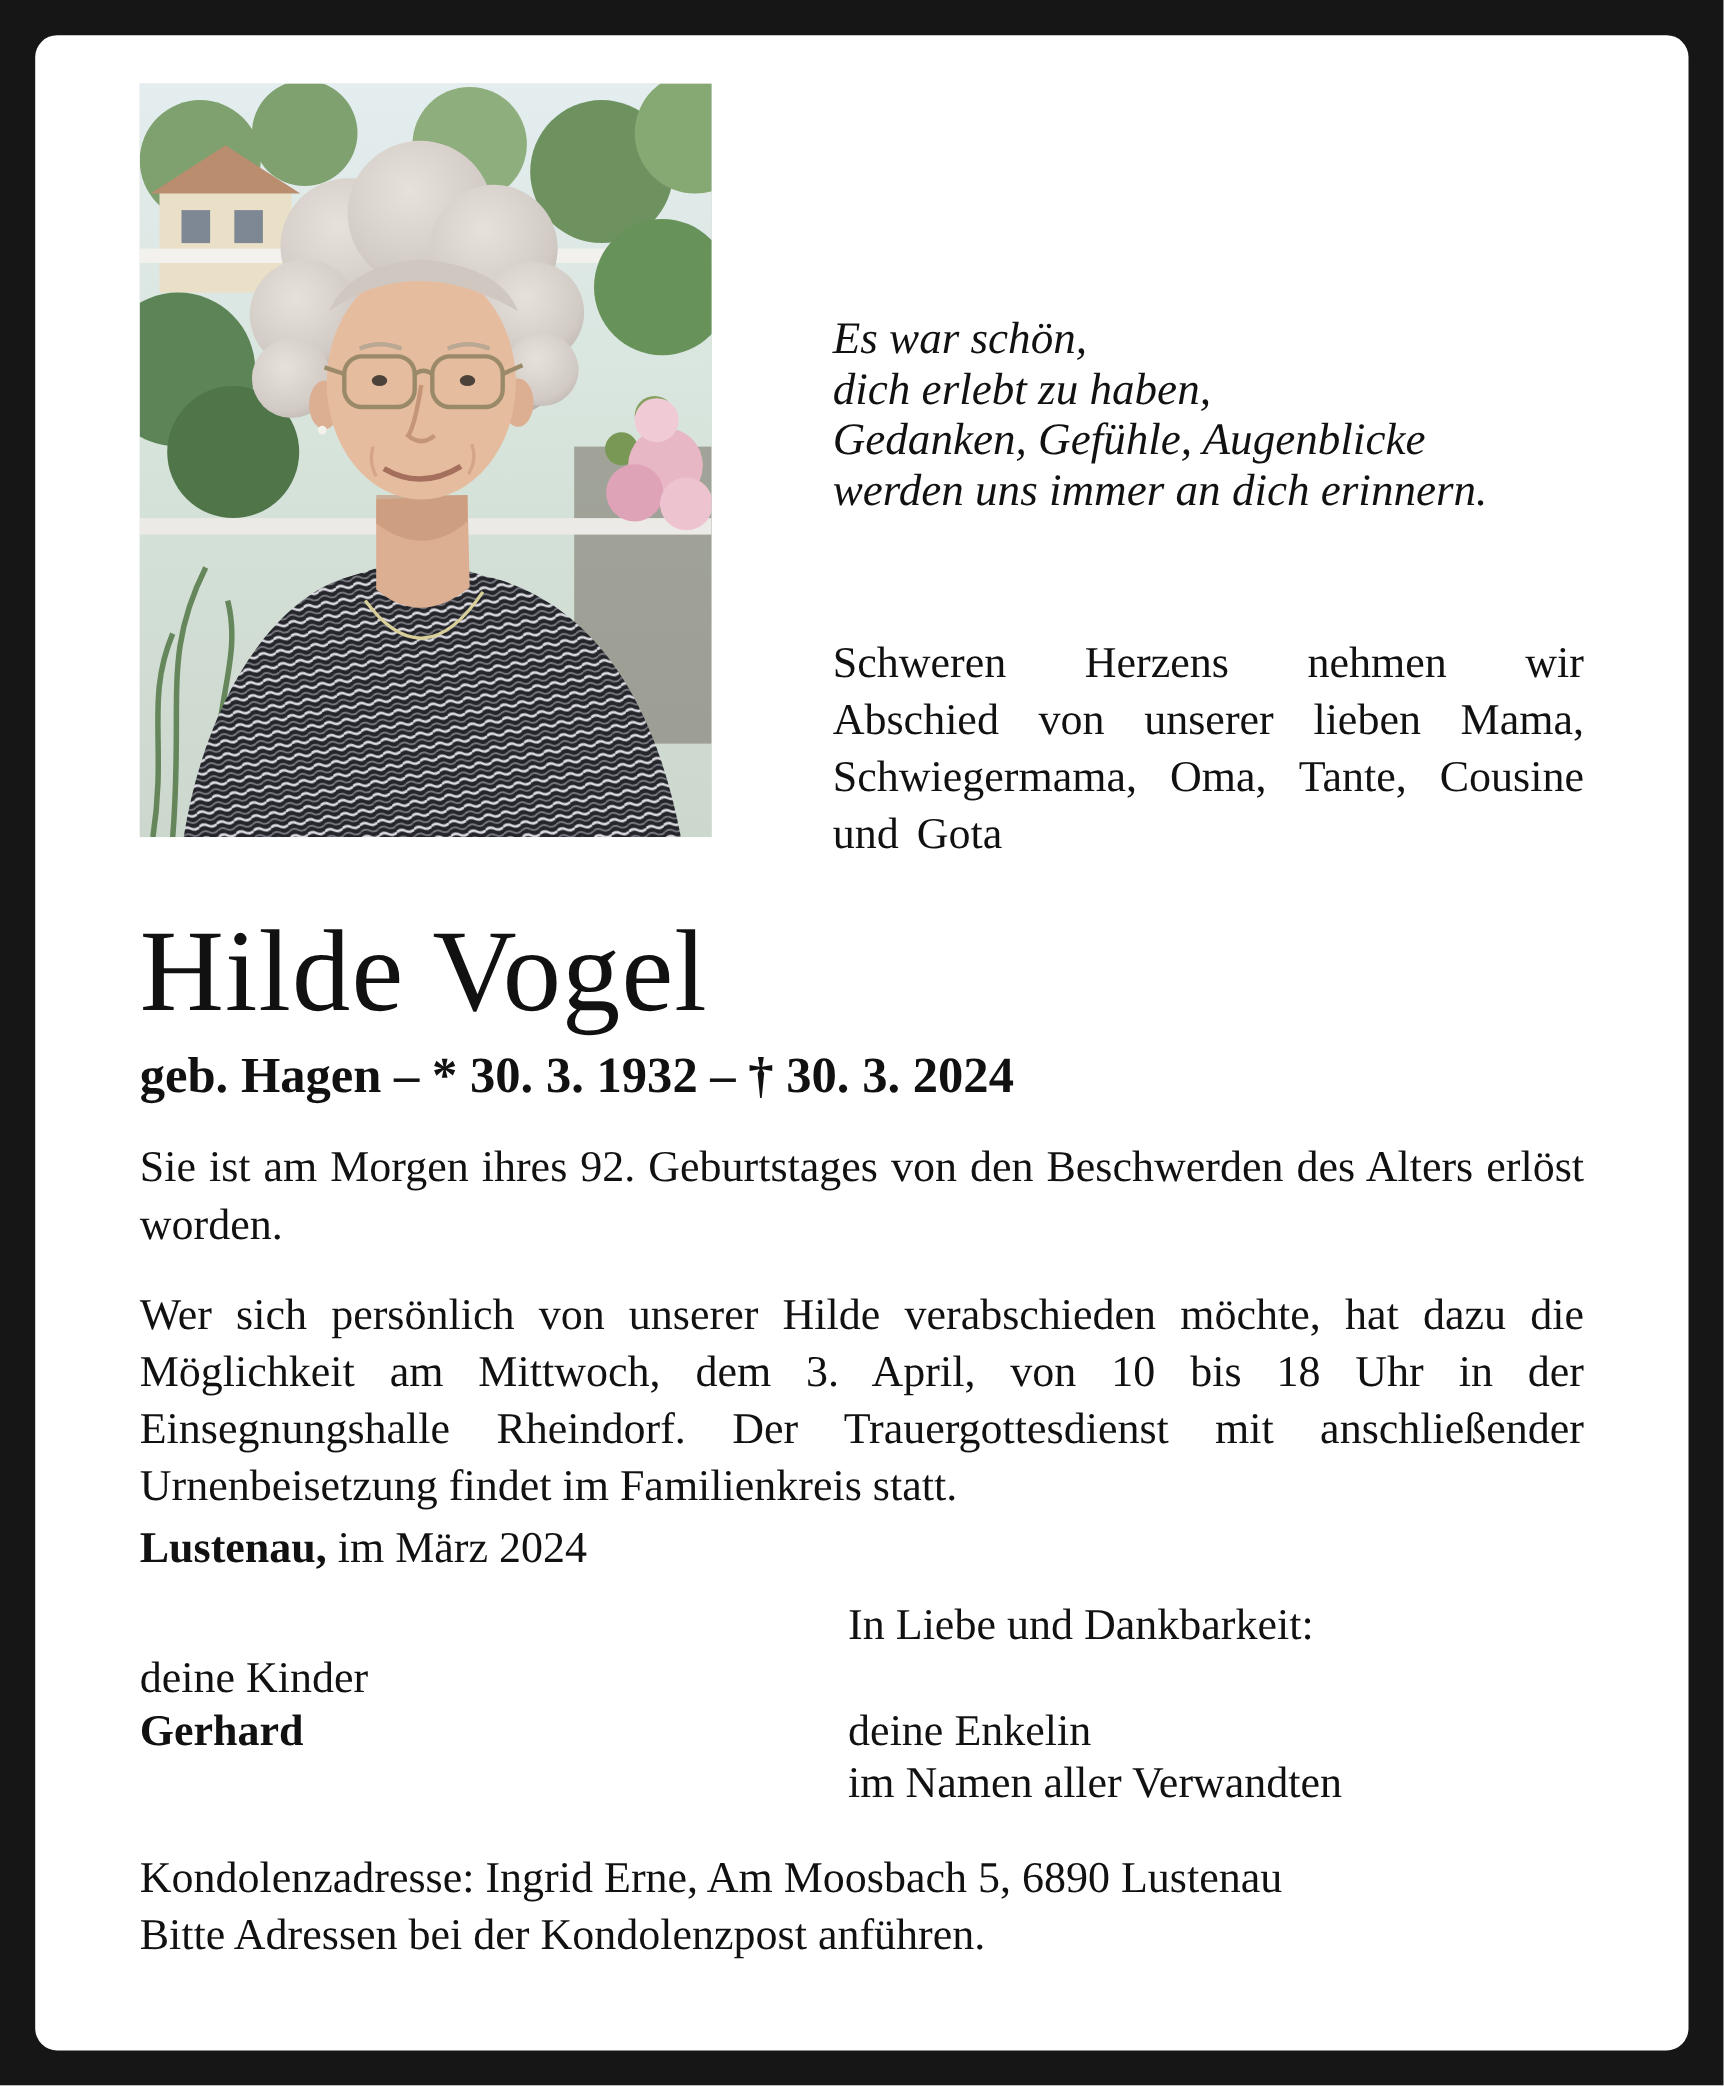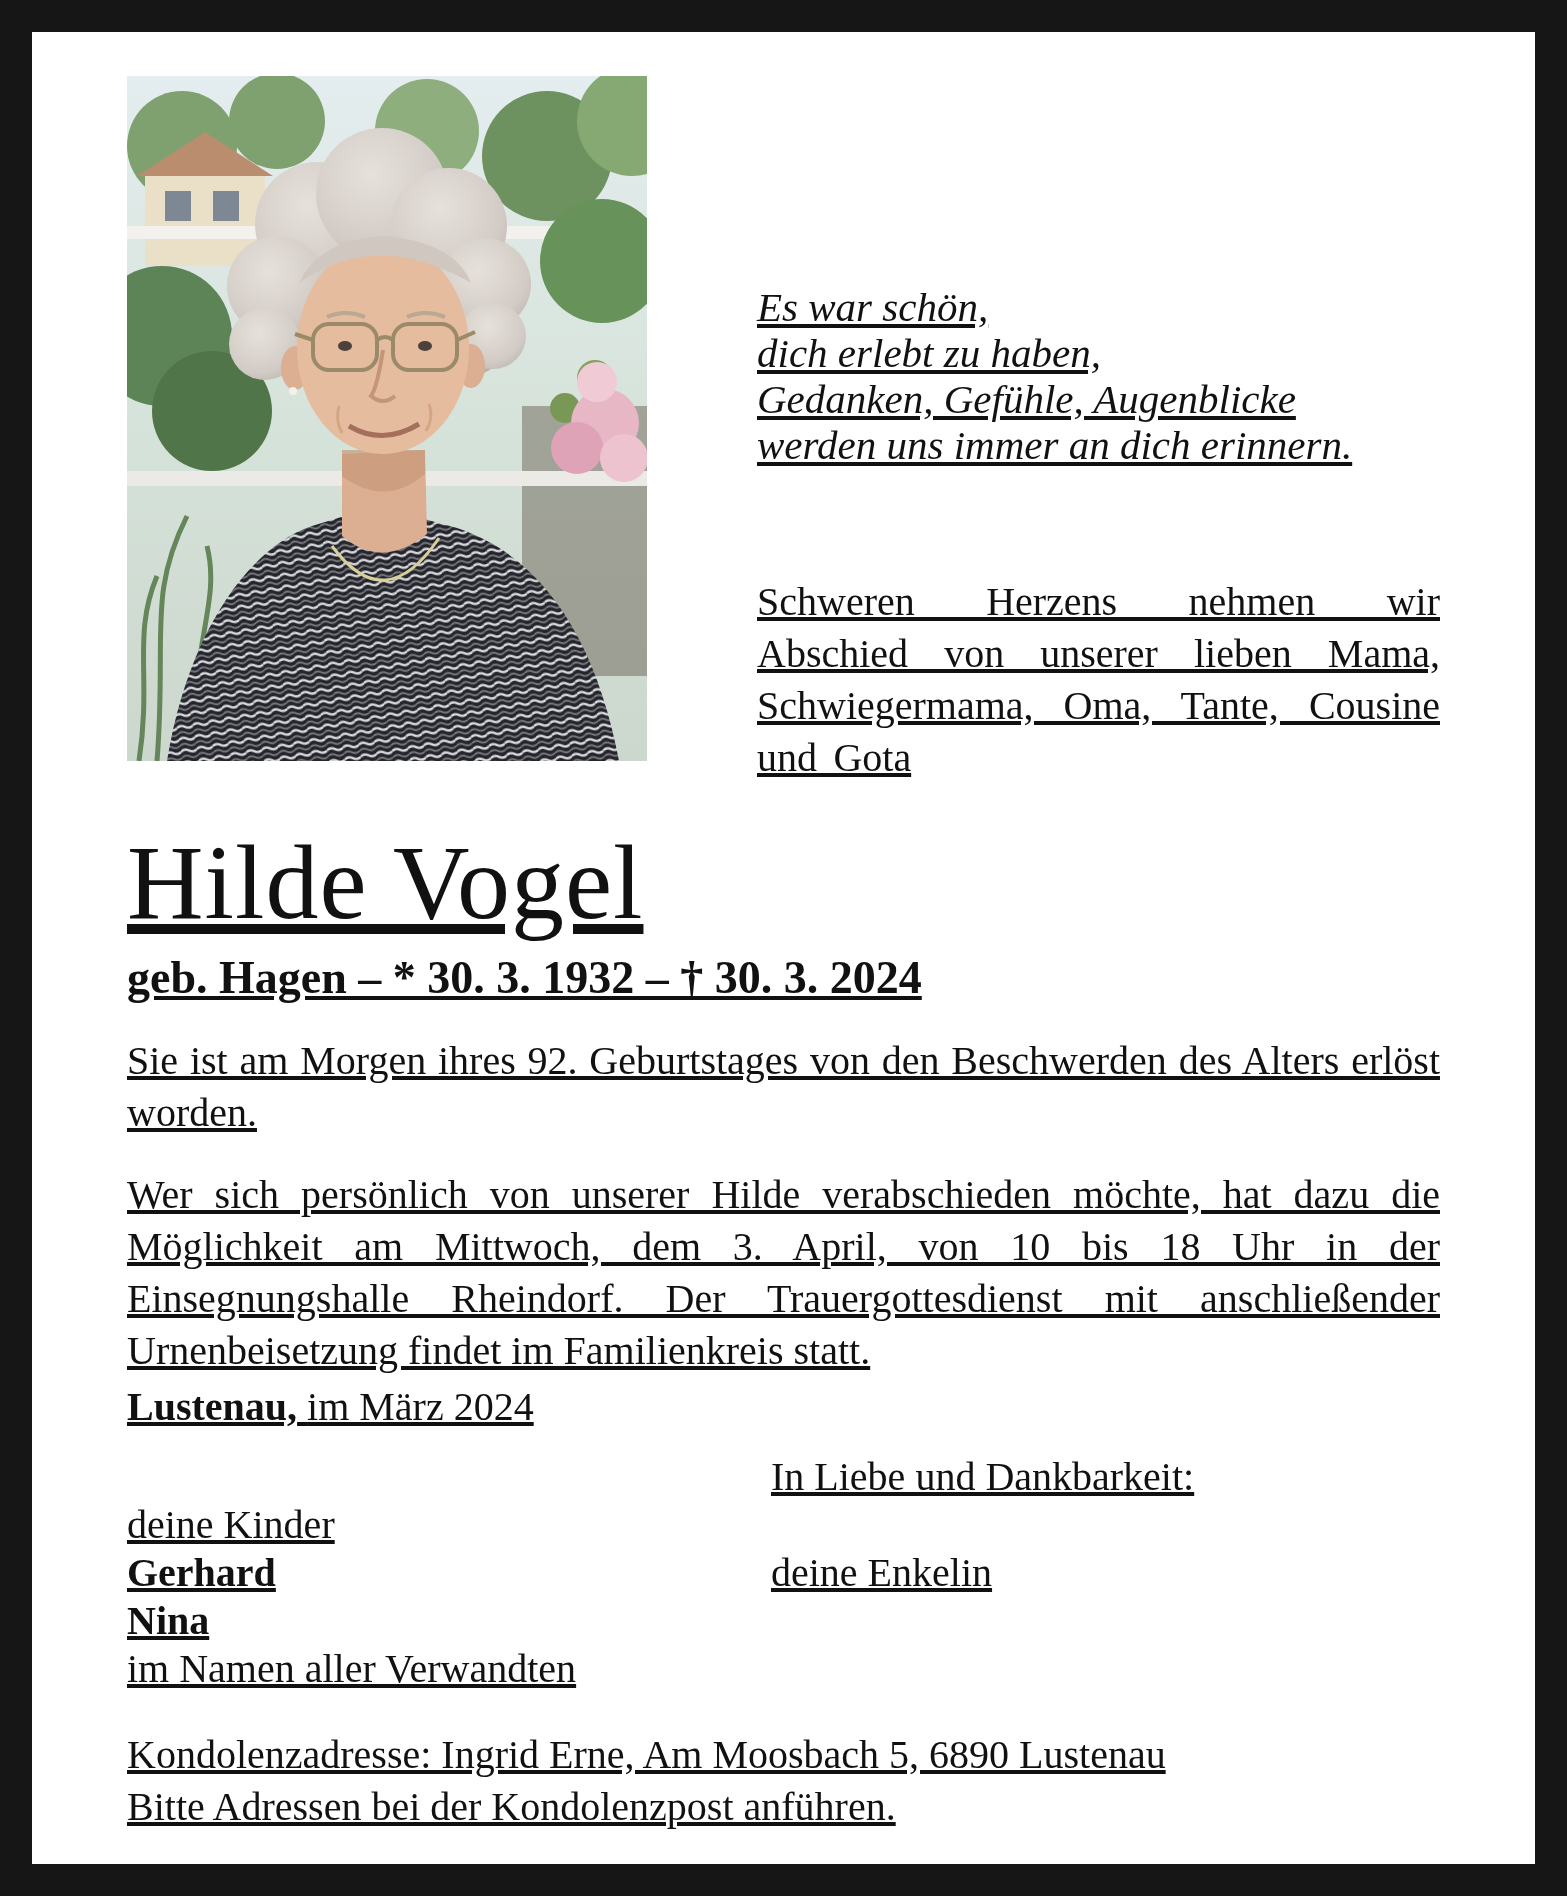--- a/index.html
+++ b/index.html
@@ -1,19 +1,19 @@
 <!DOCTYPE html>
 <html><head>
 <meta charset="utf-8">
 <style>
   * { margin:0; padding:0; box-sizing:border-box; }
   html,body { background:#ffffff; }
   body { width:1567px; height:1896px; font-family:"Liberation Serif", serif; color:#111; }
   .frame { width:1567px; height:1896px; background:#161616; padding:32px; }
-  .sheet { width:100%; height:100%; background:#ffffff; border-radius:0; padding:0 95px; overflow:hidden;text-decoration:underline; }
+  .sheet { width:100%; height:100%; background:#ffffff; border-radius:20px; padding:0 95px; overflow:hidden; }
 
   .top-section { display:flex; gap:110px; margin-top:44px; }
   .photo { flex:0 0 520px; width:520px; height:685px; overflow:hidden; background:#cfd8cf; }
   .photo svg { display:block; width:100%; height:100%; }
 
   .right-col { flex:1 1 auto; padding-top:208px; }
   .poem { font-style:italic; font-size:41px; line-height:46px; }
   .farewell { margin-top:108px; font-size:40px; line-height:52px; text-align:justify; word-spacing:0.16em; }
 
   .name { text-align:left; font-size:106px; line-height:1.15; margin-top:38px; letter-spacing:1px; }
@@ -155,21 +155,20 @@
     <div class="family">
       <div class="lab"></div>
       <div class="val">In Liebe und Dankbarkeit:</div>
 
       <div class="lab">deine Kinder</div>
 
       <div class="lab"></div>
       <div class="val b">Gerhard</div>
 
       <div class="lab">deine Enkelin</div>
-      <div class="val b">Nina</div>
 
       <div class="lab"></div>
       <div class="val">im Namen aller Verwandten</div>
     </div>
 
     <div class="condolence">
       <div>Kondolenzadresse: Ingrid Erne, Am Moosbach 5, 6890 Lustenau</div>
       <div>Bitte Adressen bei der Kondolenzpost anführen.</div>
     </div>
 

